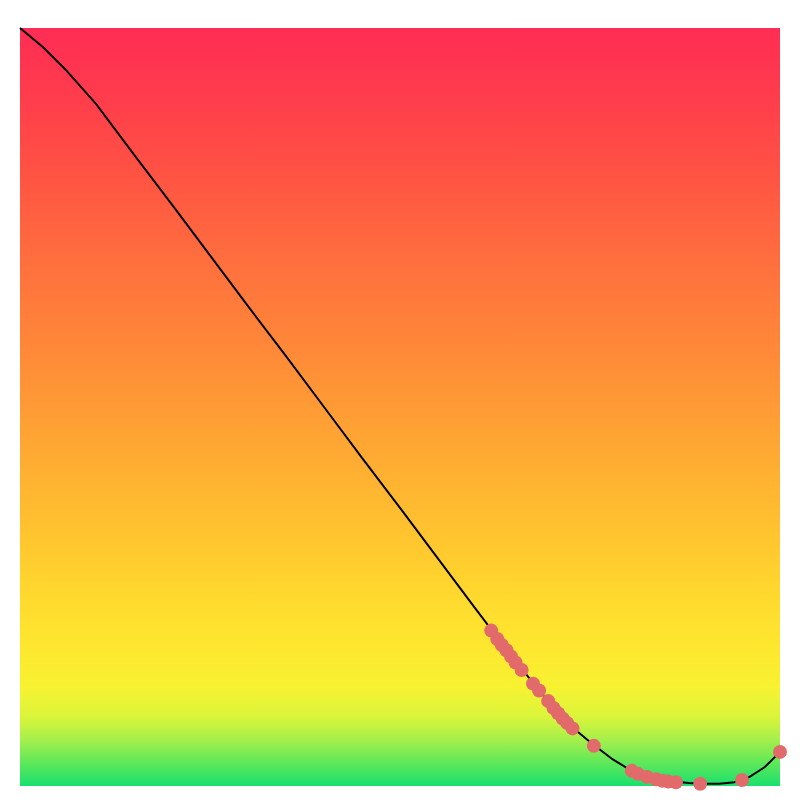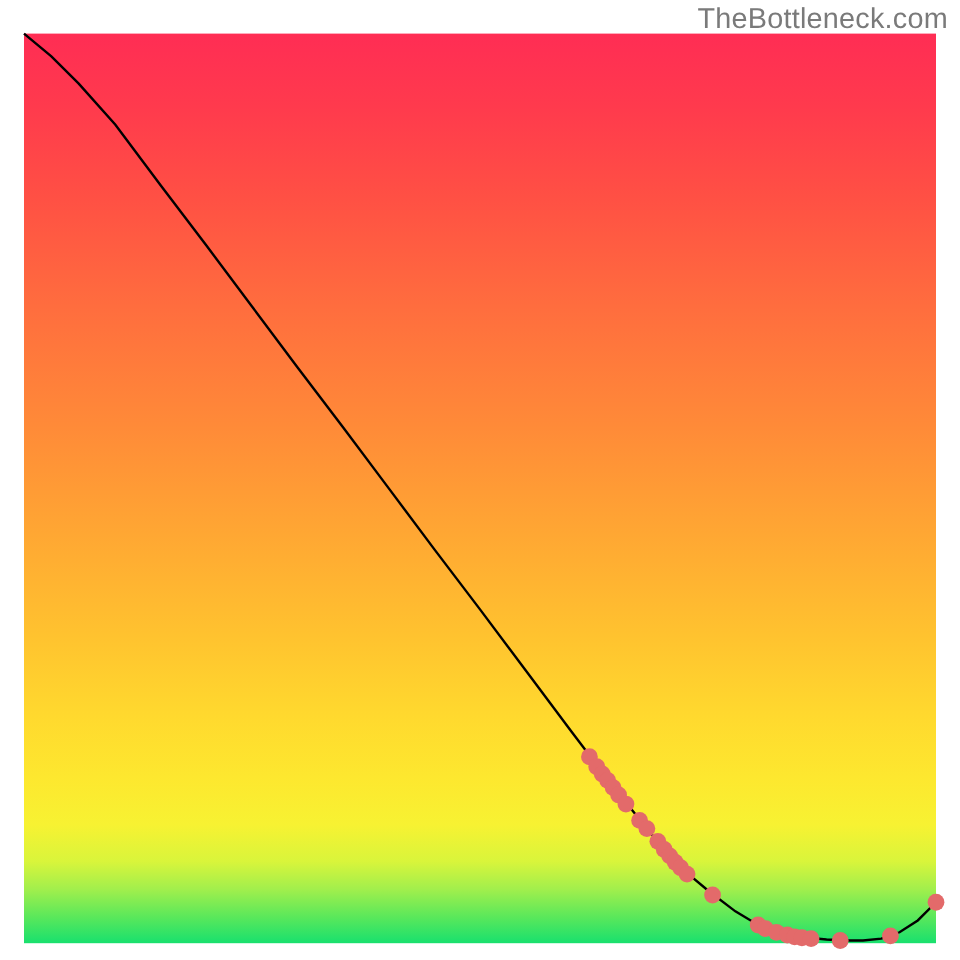--- a/index.html
+++ b/index.html
@@ -74,21 +74,20 @@
   .dot {
     fill: #e36a6a;
     stroke: none;
   }
 </style>
 </head>
 <body>
 
 <div class="chart-wrap">
 
-  <div class="watermark">TheBottleneck.com</div>
 
   <div class="plot-area">
     <div class="gradient-bg"></div>
     <svg class="data-layer" viewBox="0 0 760 758" preserveAspectRatio="none">
       <path id="curve-path" class="curve" d="M0.00 0.00 L22.80 18.95 L45.60 41.69 L76.00 75.80 L114.00 126.59 L152.00 176.61 L190.00 227.40 L228.00 278.19 L266.00 328.21 L304.00 379.00 L342.00 429.79 L380.00 479.81 L418.00 530.60 L456.00 581.39 L494.00 631.41 L516.80 659.46 L532.00 678.41 L547.20 695.09 L570.00 714.04 L592.80 731.47 L608.00 740.57 L623.20 747.39 L646.00 752.69 L668.80 754.97 L684.00 755.73 L699.20 755.73 L714.40 754.21 L729.60 748.90 L744.80 739.05 L760.00 723.89" stroke="#000000"></path>
       <g id="dots">
           <circle cx="471.20" cy="602.61" r="7" class="dot" fill="#e36a6a"></circle>
           <circle cx="477.28" cy="610.95" r="7" class="dot" fill="#e36a6a"></circle>
           <circle cx="481.84" cy="617.01" r="7" class="dot" fill="#e36a6a"></circle>
           <circle cx="486.40" cy="622.32" r="7" class="dot" fill="#e36a6a"></circle>

